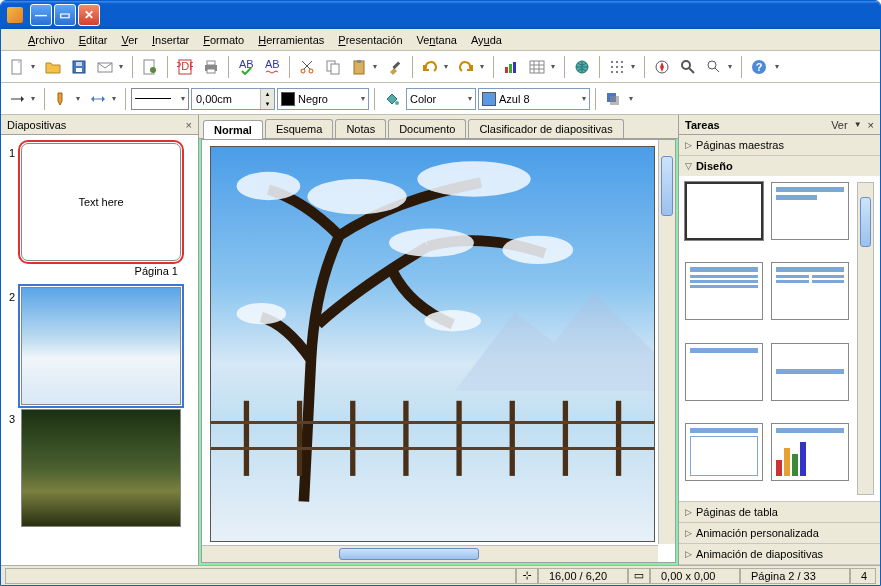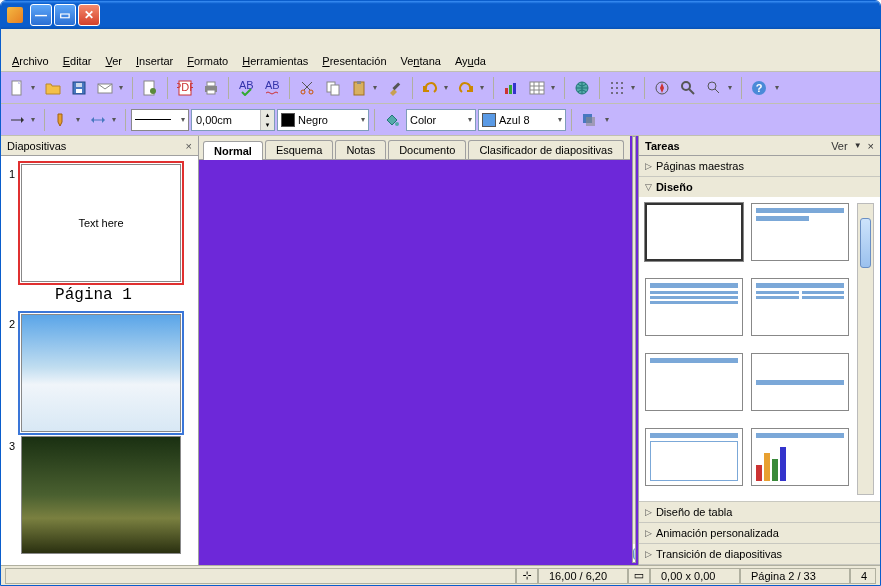--- a/index.html
+++ b/index.html
@@ -5,24 +5,24 @@
 * { box-sizing: border-box; margin: 0; padding: 0; font-family: Tahoma, Arial, sans-serif; font-size: 11px; }
 body { background: #fff; overflow: hidden; }
 .window { width: 881px; height: 586px; border: 1px solid #0a5dcc; border-radius: 6px 6px 0 0; background: #ece9d8; display: flex; flex-direction: column; overflow: hidden; }
 .titlebar { height: 28px; background: linear-gradient(to bottom,#3b8ff5 0%,#0a5dcc 10%,#0a5dcc 90%,#0852b5 100%); display: flex; align-items: center; padding: 0 3px 0 6px; color: #fff; font-weight: bold; font-size: 13px; }
 .titlebar .app-icon { width: 16px; height: 16px; background: linear-gradient(135deg,#f4b942,#e67e22); margin-right: 5px; border-radius: 2px; }
 .titlebar .title { flex: 1; }
 .titlebar .wbtn { width: 22px; height: 22px; margin-left: 2px; border-radius: 3px; border: 1px solid #fff; display: flex; align-items: center; justify-content: center; font-weight: bold; color: #fff; font-size: 12px; }
 .wbtn.min { background: linear-gradient(#5ea7f8,#2a6fd4); }
 .wbtn.max { background: linear-gradient(#5ea7f8,#2a6fd4); }
 .wbtn.close { background: linear-gradient(#f48a6d,#d4402a); }
-.menubar { height: 22px; background: #ece9d8; display: flex; align-items: center; padding: 0 4px; border-bottom: 1px solid #c0c0b0; margin-top: 21px; }
+.menubar { height: 22px; background: #ece9d8; display: flex; align-items: center; padding: 0 20px; border-bottom: 1px solid #c0c0b0; }
 .menubar span { padding: 2px 7px; cursor: default; }
 .menubar span u { text-decoration: underline; }
-.toolbar { height: 32px; background: #c4b5fd; display: flex; align-items: center; padding: 2px 4px; border-bottom: 1px solid #c0c0b0; gap: 2px; }
+.toolbar { height: 32px; background: #ffffff; display: flex; align-items: center; padding: 2px 4px; border-bottom: 1px solid #c0c0b0; gap: 2px; }
 .tbtn { width: 24px; height: 24px; border: 1px solid transparent; border-radius: 3px; display: flex; align-items: center; justify-content: center; font-size: 14px; cursor: default; }
 .tbtn.drop { width: 34px; justify-content: flex-start; padding-left: 3px; position: relative; }
 .tbtn.drop::after { content: "▾"; font-size: 8px; position: absolute; right: 3px; color: #555; }
 .sep { width: 1px; height: 22px; background: #b0b0a0; margin: 0 3px; }
 .linebox { width: 58px; height: 22px; border: 1px solid #888; background: #fff; display: flex; align-items: center; justify-content: space-between; padding: 0 3px; }
 .linebox .line { width: 36px; height: 1px; background: #000; }
 .linebox .arr { font-size: 8px; color: #555; }
 .combo { height: 22px; border: 1px solid #7f9db9; background: #fff; display: flex; align-items: center; padding: 0 3px; gap: 3px; }
 .combo .arr { font-size: 8px; color: #555; margin-left: auto; }
 .swatch { width: 14px; height: 14px; border: 1px solid #555; }
@@ -31,41 +31,41 @@
 .spinner .sb { width: 14px; display: flex; flex-direction: column; }
 .spinner .sb div { height: 10px; font-size: 7px; text-align: center; background: #e8e8e0; border-left: 1px solid #bbb; line-height: 10px; }
 .content { flex: 1; display: flex; min-height: 0; }
 .slides-panel { width: 198px; border-right: 1px solid #a0a0a0; display: flex; flex-direction: column; background: #fff; }
 .panel-hdr { height: 20px; background: #ece9d8; border-bottom: 1px solid #a0a0a0; display: flex; align-items: center; padding: 0 6px; font-weight: normal; }
 .panel-hdr .x { margin-left: auto; font-size: 11px; cursor: default; color: #555; }
 .slides-list { flex: 1; overflow: auto; padding: 8px; }
 .slide-item { display: flex; margin-bottom: 4px; }
 .slide-num { width: 12px; font-size: 11px; padding-top: 4px; }
 .thumb { width: 160px; height: 118px; border: 1px solid #888; background: #fff; display: flex; align-items: center; justify-content: center; font-size: 11px; }
-.thumb.selected-red { outline: 2px solid #e03030; outline-offset: 1px; }
+.thumb.selected-red { outline: 2px solid #e03030; outline-offset: 1px; border-radius: 7px; }
 .thumb.selected-blue { outline: 2px solid #3a76d8; outline-offset: 1px; }
 .thumb.winter { background: linear-gradient(to bottom,#5aa5e8 0%,#c0ddf0 45%,#f0f5fa 60%,#d8e8f5 100%); position: relative; }
 .thumb.forest { background: linear-gradient(to bottom,#1a3012 0%,#4a6030 50%,#7a8040 70%,#2a3010 100%); }
-.slide-caption { text-align: center; padding-right: 12px; font-size: 16px; margin-bottom: 10px; font-family: Liberation Mono, monospace; }
-.main-view { flex: 1; display: flex; flex-direction: row; background: #6d28d9; min-width: 0; }
+.slide-caption { text-align: right; padding-right: 12px; font-size: 11px; margin-bottom: 10px; }
+.main-view { flex: 1; display: flex; flex-direction: column; background: #86efac; min-width: 0; }
 .view-tabs { height: 24px; display: flex; align-items: flex-end; padding: 2px 4px 0; gap: 0; background: #ece9d8; border-bottom: 1px solid #a0a0a0; }
 .vtab { padding: 3px 10px; border: 1px solid #a0a0a0; border-bottom: none; background: #ece9d8; cursor: default; border-radius: 3px 3px 0 0; margin-right: 2px; }
 .vtab.active { background: #fff; font-weight: bold; position: relative; top: 1px; }
 .canvas-area { flex: 1; background: #fff; position: relative; overflow: hidden; border: 1px solid #a0a0a0; margin: 0 2px 2px; }
 .canvas-area .slide-img { position: absolute; left: 8px; top: 6px; right: 20px; bottom: 20px; background: linear-gradient(to bottom,#4a9de8 0%,#8bc5f0 35%,#d5e8f5 55%,#c0dff2 70%,#e8f0f8 100%); border: 1px solid #555; }
 .slide-img .tree { position: absolute; width: 80%; height: 90%; top: 0; left: 5%; }
 .slide-img .mountain { position: absolute; bottom: 38%; left: 55%; width: 45%; height: 25%; background: linear-gradient(to top,rgba(200,220,240,.9),rgba(160,190,225,.5)); clip-path: polygon(0 100%,30% 20%,50% 50%,70% 0%,100% 60%,100% 100%); }
 .slide-img .fence { position: absolute; bottom: 15%; left: 0; right: 0; height: 22%; }
 .slide-img .fence::before, .slide-img .fence::after { content:""; position:absolute; left:0; right:0; height:3px; background:#5a4028; }
 .slide-img .fence::before { top: 30%; }
 .slide-img .fence::after { top: 60%; }
 .scroll-v { position: absolute; right: 0; top: 0; bottom: 18px; width: 17px; background: #ece9d8; border-left: 1px solid #bbb; }
 .scroll-h { position: absolute; left: 0; right: 17px; bottom: 0; height: 17px; background: #ece9d8; border-top: 1px solid #bbb; }
 .scroll-thumb { background: linear-gradient(#cde3fb,#9bc1ee); border: 1px solid #6a8fc4; border-radius: 3px; }
-.tasks-panel { width: 242px; border-left: 1px solid #a0a0a0; background: #fff; display: flex; flex-direction: column; justify-content: space-between; }
+.tasks-panel { width: 202px; border-left: 1px solid #a0a0a0; background: #fff; display: flex; flex-direction: column; justify-content: space-between; }
 .tasks-hdr { height: 20px; background: #ece9d8; border-bottom: 1px solid #a0a0a0; display: flex; align-items: center; padding: 0 6px; font-weight: bold; }
 .tasks-hdr .right { margin-left: auto; display: flex; gap: 6px; font-weight: normal; font-size: 10px; color: #333; align-items: center;}
 .task-sec { border-bottom: 1px solid #c8c8c0; }
 .task-sec-hdr { height: 20px; display: flex; align-items: center; padding: 0 6px; background: #ece9d8; cursor: default; }
 .task-sec-hdr .tri { font-size: 9px; margin-right: 4px; color: #555; }
 .task-sec-hdr.open .tri { transform: rotate(0deg); }
 .layouts-body { padding: 6px; display: flex; gap: 8px; }
 .layouts-grid { flex: 1; display: grid; grid-template-columns: repeat(2,1fr); gap: 8px; }
 .layout-th { height: 58px; border: 1px solid #888; background: #fff; padding: 4px; display: flex; flex-direction: column; gap: 3px; }
 .layout-th.sel { border: 2px solid #333; box-shadow: 0 0 0 1px #888; }
@@ -310,21 +310,21 @@
     <div class="tbtn">
         <svg class="i" viewBox="0 0 16 16">
           <path d="M3 8 L8 3 L13 8 L8 13 Z" fill="#5aa" stroke="#277"></path>
           <circle cx="13" cy="12" r="2" fill="#5aa"></circle>
         </svg>
       </div>
     <div class="combo" style="width:70px">
       <span>Color</span>
       <div class="arr">▾</div>
     </div>
-    <div class="combo" style="width:88px">
+    <div class="combo" style="width:112px">
       <div class="swatch" style="background:#5a9ae5"></div>
       <span>Azul 8</span>
       <div class="arr">▾</div>
     </div>
     <div class="sep"></div>
     <div class="tbtn">
         <svg class="i" viewBox="0 0 16 16">
           <rect x="2" y="2" width="9" height="9" fill="#4878c0"></rect>
           <rect x="5" y="5" width="9" height="9" fill="#888" opacity=".6"></rect>
         </svg>
@@ -478,33 +478,33 @@
               </div>
           </div>
           <div class="layouts-scroll">
               <div class="scroll-thumb" style="position:absolute;top:14px;left:2px;right:2px;height:50px"></div>
             </div>
         </div>
       </div>
       <div class="task-sec">
         <div class="task-sec-hdr">
             <span class="tri">▷</span>
-            <span>Diseño de tabla</span>
+            <span>Páginas de tabla</span>
           </div>
       </div>
       <div class="task-sec">
         <div class="task-sec-hdr">
             <span class="tri">▷</span>
             <span>Animación personalizada</span>
           </div>
       </div>
       <div class="task-sec">
         <div class="task-sec-hdr">
             <span class="tri">▷</span>
-            <span>Transición de diapositivas</span>
+            <span>Animación de diapositivas</span>
           </div>
       </div>
     </div>
   </div>
 
   <div class="statusbar">
     <div class="cell flex"></div>
     <div class="cell icon-cell">⊹</div>
     <div class="cell" style="width:90px">16,00 / 6,20</div>
     <div class="cell icon-cell">▭</div>

